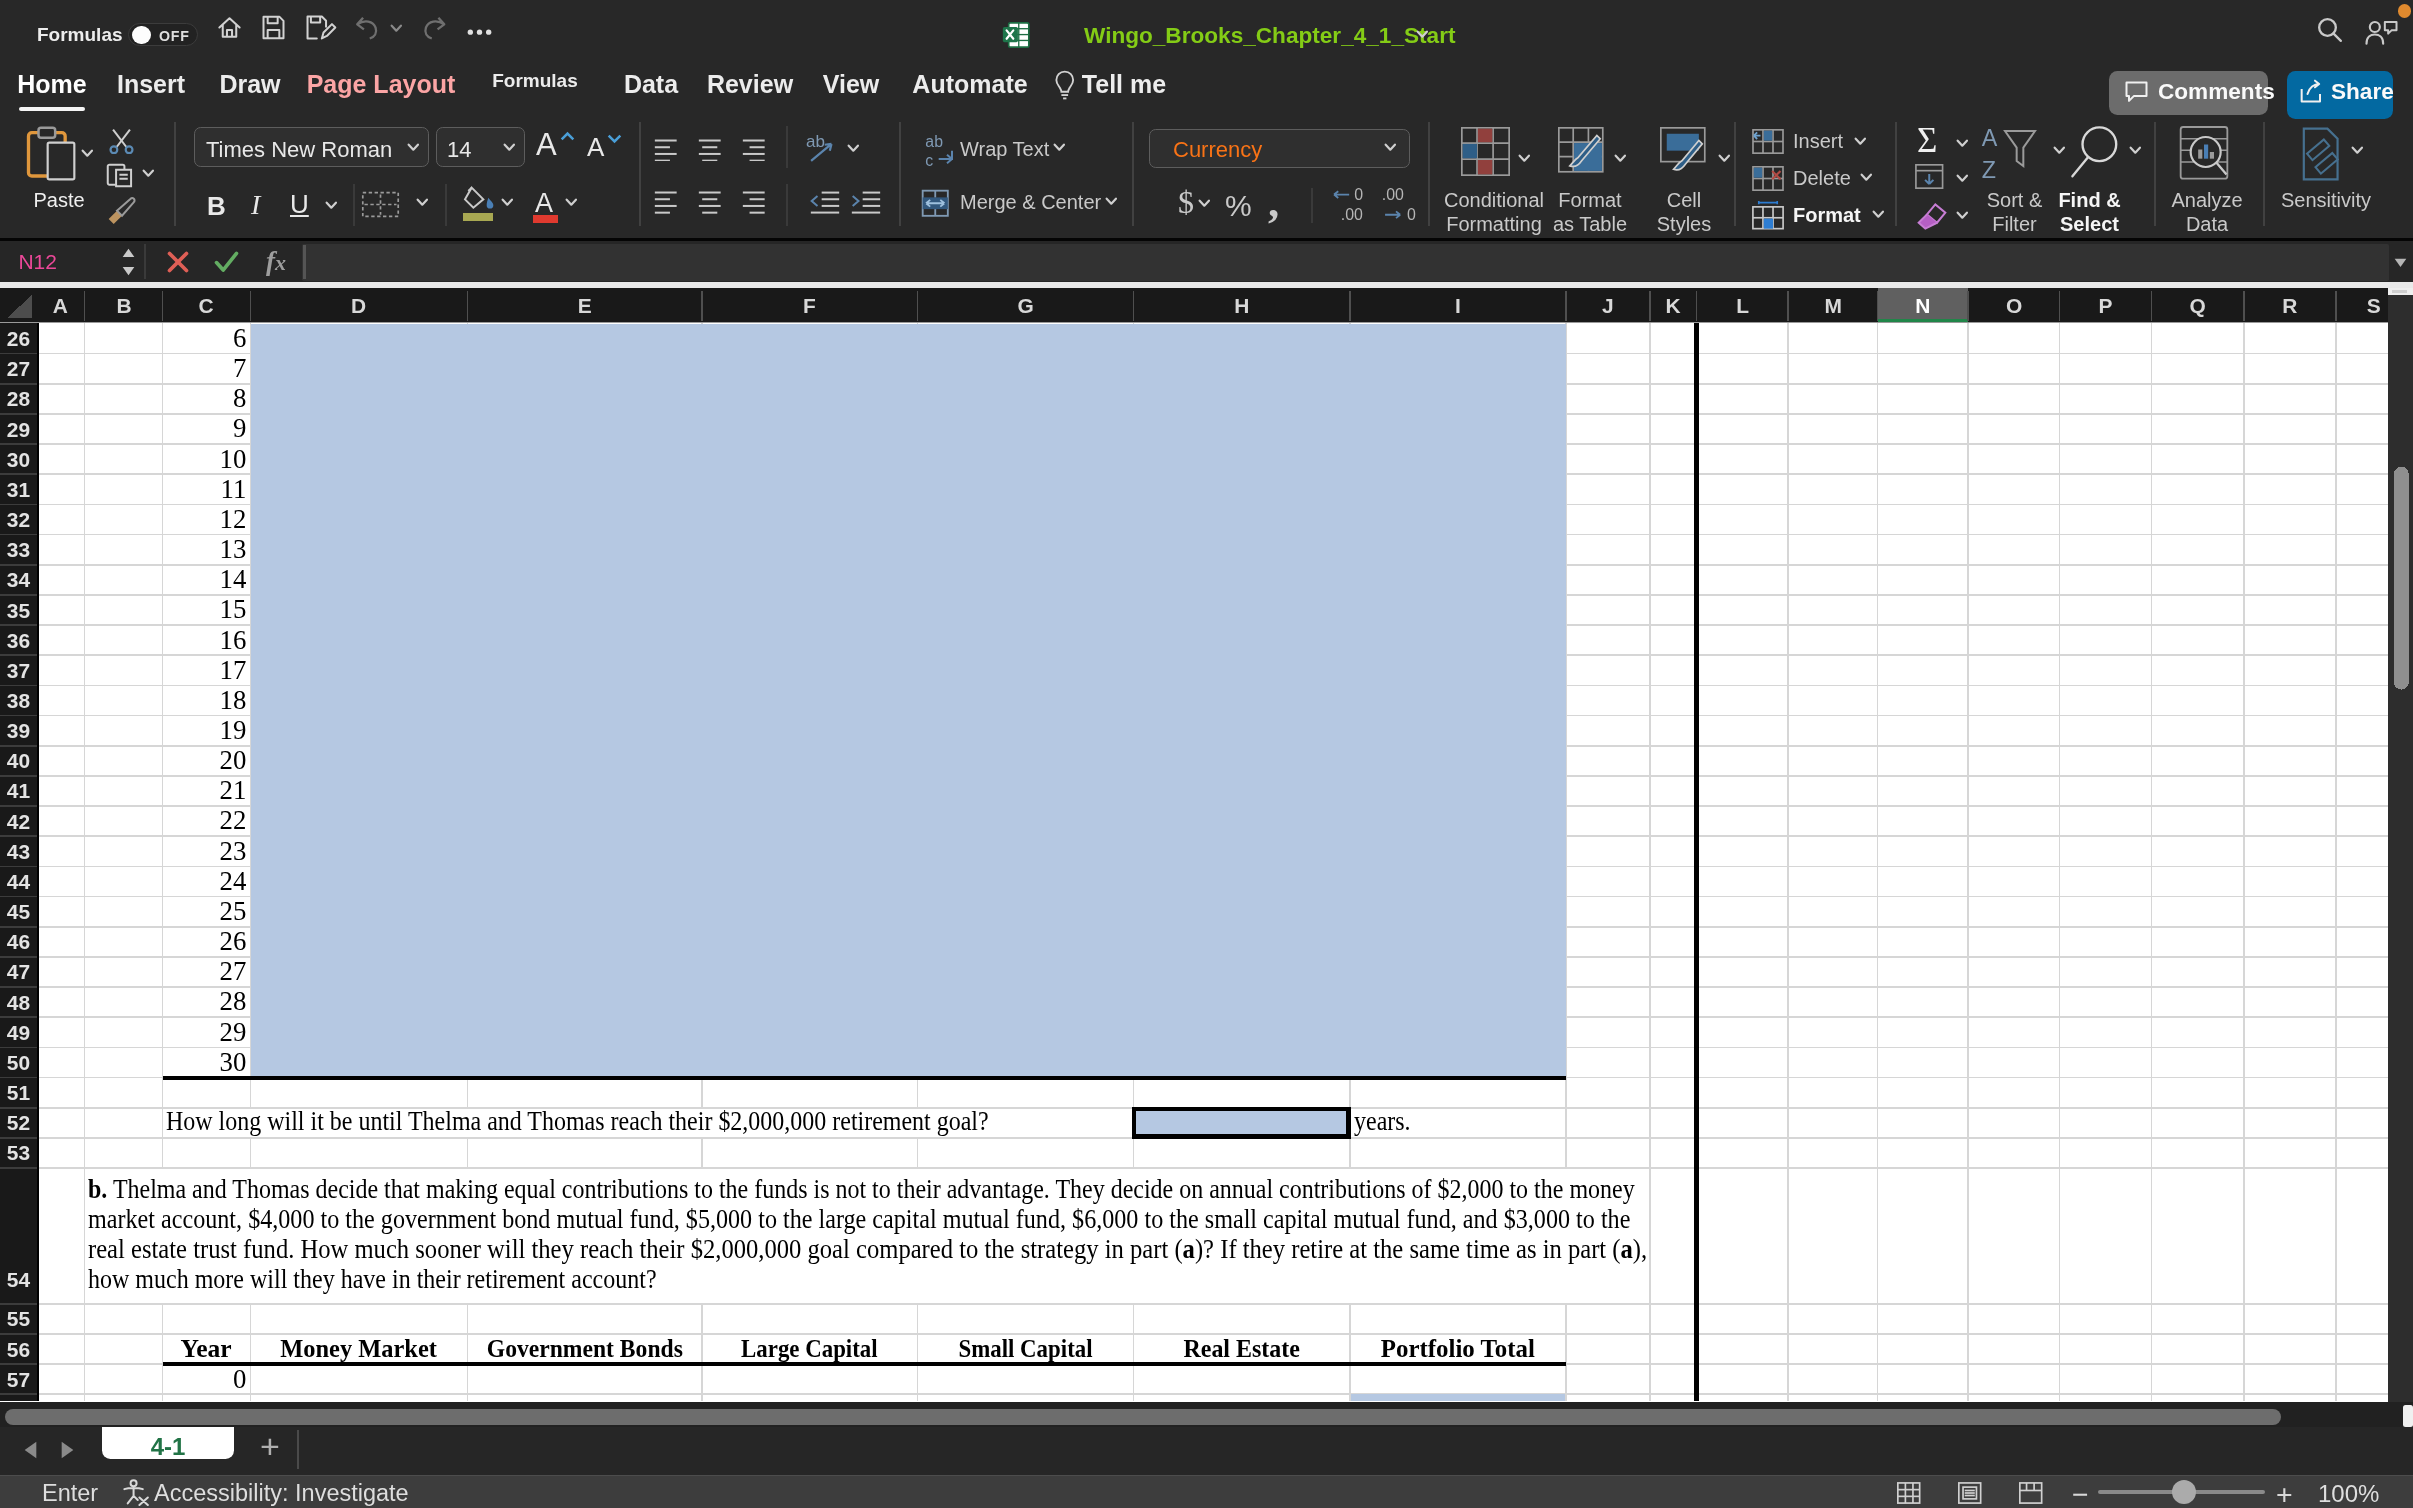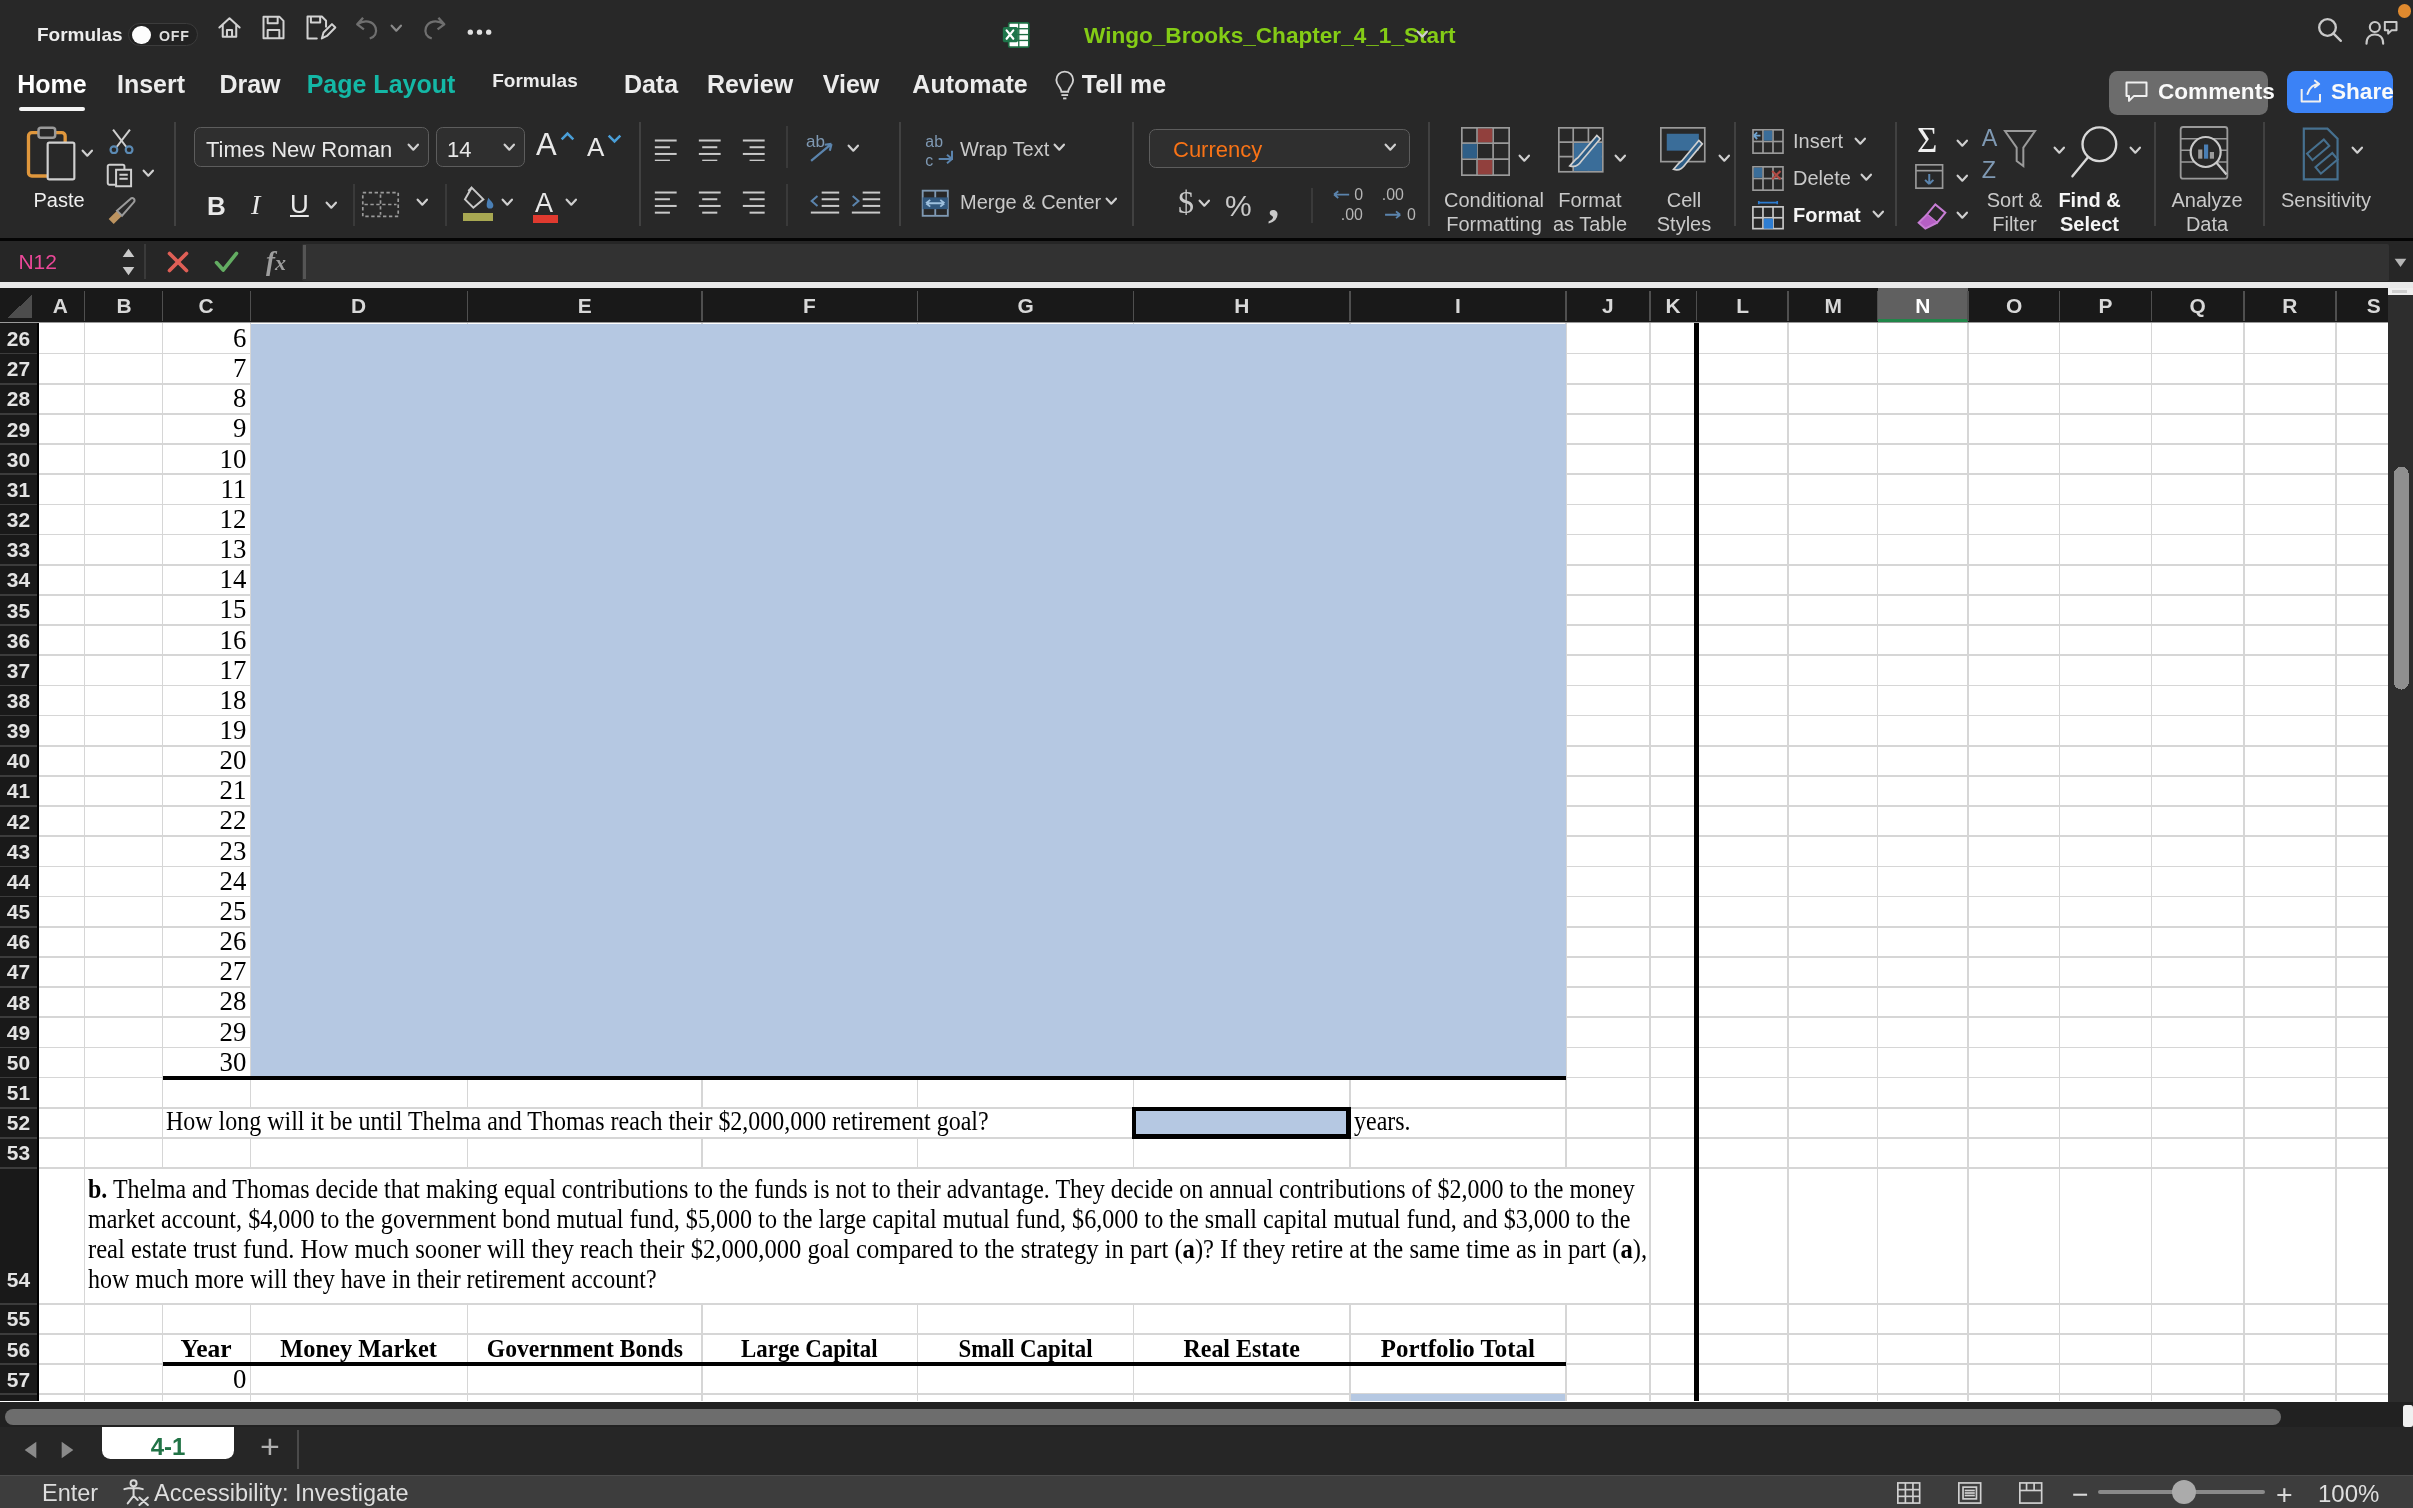--- a/index.html
+++ b/index.html
@@ -82,41 +82,41 @@
         <path d="M4 32 C4 24 9 21 14 21 C19 21 24 24 24 32" stroke="#c9c9c9" fill="none" stroke-width="2.6" stroke-linecap="round"></path>
         <path d="M26 6 H40 V16 H34 L30 20 V16 H26 Z" stroke="#c9c9c9" fill="none" stroke-width="2.4" stroke-linejoin="round"></path>
       </svg>
   <div class="abs" style="left:2398px;top:4.2px;width:13.4px;height:13.4px;border-radius:50%;background:#e08a2e"></div>
 </div>
 
 <div class="abs" id="tabrow" style="left:0;top:55px;width:2413px;height:59px;">
   <div class="abs" style="left:52px;top:15px;transform:translateX(-50%);white-space:nowrap;font-size:25px;font-weight:700;color:#fff">Home</div>
   <div class="abs" style="left:151px;top:15px;transform:translateX(-50%);white-space:nowrap;font-size:25px;font-weight:600;color:#ececec">Insert</div>
   <div class="abs" style="left:250px;top:15px;transform:translateX(-50%);white-space:nowrap;font-size:25px;font-weight:700;color:#ececec">Draw</div>
-  <div class="abs" style="left:381px;top:15px;transform:translateX(-50%);white-space:nowrap;font-size:25px;font-weight:600;color:#14b8a6">Page Layout</div>
+  <div class="abs" style="left:381px;top:15px;transform:translateX(-50%);white-space:nowrap;font-size:25px;font-weight:600;color:#fca5a5">Page Layout</div>
   <div class="abs" style="left:535px;top:15px;transform:translateX(-50%);white-space:nowrap;font-size:19px;font-weight:600;color:#ececec">Formulas</div>
   <div class="abs" style="left:651px;top:15px;transform:translateX(-50%);white-space:nowrap;font-size:25px;font-weight:600;color:#ececec">Data</div>
   <div class="abs" style="left:750px;top:15px;transform:translateX(-50%);white-space:nowrap;font-size:25px;font-weight:600;color:#ececec">Review</div>
   <div class="abs" style="left:851px;top:15px;transform:translateX(-50%);white-space:nowrap;font-size:25px;font-weight:600;color:#ececec">View</div>
   <div class="abs" style="left:970px;top:15px;transform:translateX(-50%);white-space:nowrap;font-size:25px;font-weight:600;color:#ececec">Automate</div>
   <div class="abs" style="left:1124px;top:15px;transform:translateX(-50%);white-space:nowrap;font-size:25px;font-weight:600;color:#ececec">Tell me</div>
   <div class="abs" style="left:19px;top:52px;width:66px;height:4.2px;background:#f5f5f5;border-radius:2.5px"></div>
   <svg class="abs" style="left:1053px;top:14.2px" width="23.5" height="32" viewBox="0 0 28 38">
         <path d="M14 3 C8 3 4 8 4 13 C4 17 6 19 8 22 C9 24 10 25 10 27 H18 C18 25 19 24 20 22 C22 19 24 17 24 13 C24 8 20 3 14 3 Z" stroke="#d2d2d2" fill="none" stroke-width="2.2"></path>
         <line x1="10" y1="31" x2="18" y2="31" stroke="#d2d2d2" stroke-width="2.2"></line>
         <line x1="12" y1="35" x2="16" y2="35" stroke="#d2d2d2" stroke-width="2.2"></line>
       </svg>
 
   <div class="abs" style="left:2109px;top:16px;width:159px;height:44px;background:#6c6c6c;border-radius:8.4px">
     <svg class="abs" style="left:15px;top:9.2px" width="25" height="23.5" viewBox="0 0 30 28">
           <path d="M3 3 H27 V19 H12 L6 25 V19 H3 Z" stroke="#f0f0f0" fill="none" stroke-width="2.4" stroke-linejoin="round"></path>
         </svg>
     <div class="abs" style="left:49px;top:8.4px;font-size:22.6px;font-weight:700;color:#fafafa">Comments</div>
   </div>
-  <div class="abs" style="left:2287px;top:16px;width:106px;height:42px;background:#3b82f6;border-radius:8.4px">
+  <div class="abs" style="left:2287px;top:16px;width:106px;height:48px;background:#0369a1;border-radius:8.4px">
     <svg class="abs" style="left:11.7px;top:8.4px" width="27" height="25" viewBox="0 0 32 30">
           <path d="M3 12 V27 H25 V18" stroke="#f0f0f0" fill="none" stroke-width="2.4" stroke-linejoin="round"></path>
           <path d="M10 18 C12 10 18 6 24 6 M24 6 L19 2 M24 6 L19 10" stroke="#f0f0f0" fill="none" stroke-width="2.4" stroke-linecap="round" stroke-linejoin="round"></path>
         </svg>
     <div class="abs" style="left:44px;top:8.4px;font-size:22.6px;font-weight:700;color:#fafafa">Share</div>
   </div>
 </div>
 
 <div class="abs" id="ribbon" style="left:0;top:114px;width:2413px;height:124px;">
 

